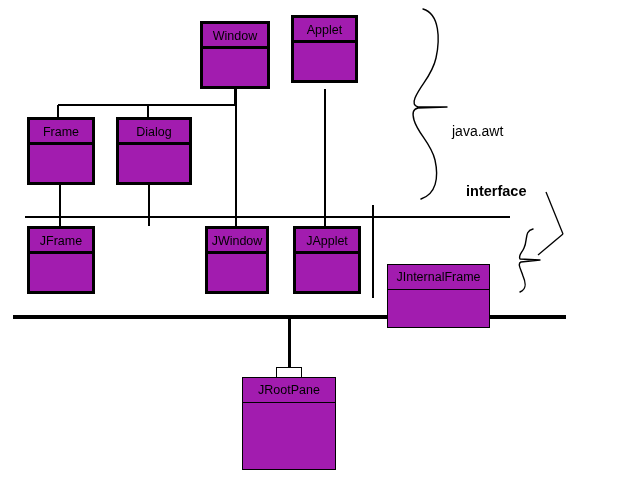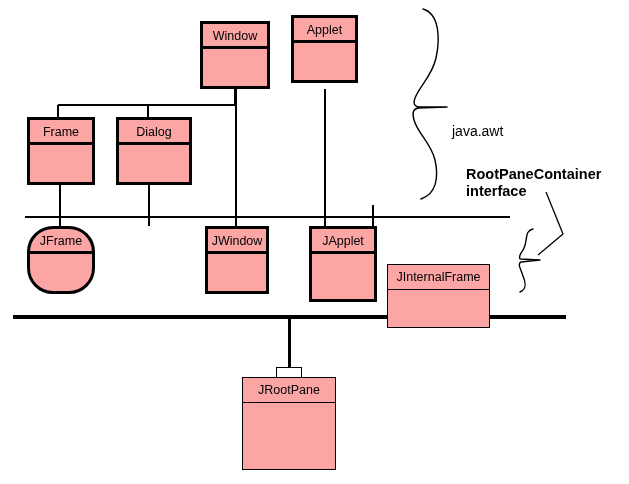--- a/index.html
+++ b/index.html
@@ -19,21 +19,21 @@
     position: absolute;
     left: 0;
     top: 0;
     width: 629px;
     height: 484px;
   }
   
   .cls-box {
     position: absolute;
     box-sizing: border-box;
-    background: #fca5a5;
+    background: #a21caf;
   }
   .cls-box.thick {
     border: 3px solid #000000;
   }
   .cls-box.thin {
     border: 1px solid #000000;
   }
   .cls-title {
     box-sizing: border-box;
     width: 100%;
@@ -148,47 +148,46 @@
   <div class="cls-box thick" style="left:27px; top:117px; width:68px; height:68px;">
     <div class="cls-title">Frame</div>
     <div class="cls-body"></div>
   </div>
 
   <div class="cls-box thick" style="left:116px; top:117px; width:76px; height:68px;">
     <div class="cls-title">Dialog</div>
     <div class="cls-body"></div>
   </div>
 
-  <div class="cls-box thick" style="left:27px; top:226px; width:68px; height:68px;border-radius:26px;">
+  <div class="cls-box thick" style="left:27px; top:226px; width:68px; height:68px;">
     <div class="cls-title">JFrame</div>
     <div class="cls-body"></div>
   </div>
 
 
   <div class="cls-box thick" style="left:205px; top:226px; width:64px; height:68px;">
     <div class="cls-title">JWindow</div>
     <div class="cls-body"></div>
   </div>
 
-  <div class="cls-box thick" style="left:293px; top:226px; width:68px; height:76px;margin-left:16px;">
+  <div class="cls-box thick" style="left:293px; top:226px; width:68px; height:68px;">
     <div class="cls-title">JApplet</div>
     <div class="cls-body"></div>
   </div>
 
   <div class="cls-box thin" style="left:387px; top:228px; width:103px; height:64px;margin-top:36px;">
     <div class="cls-title">JInternalFrame</div>
     <div class="cls-body"></div>
   </div>
 
   <div class="notch" style="left:276px; top:367px; width:26px; height:11px;"></div>
 
   <div class="cls-box thin" style="left:242px; top:377px; width:94px; height:93px;">
     <div class="cls-title">JRootPane</div>
     <div class="cls-body"></div>
   </div>
 
   <div class="anno plain" style="left:452px; top:100px;margin-top:24px;">java.awt</div>
 
-  <div class="anno strong" style="left:466px; top:166px;">RootPaneContainer</div>
 
   <div class="anno strong" style="left:466px; top:183px;">interface</div>
 
 </div>
 
 </body></html>

